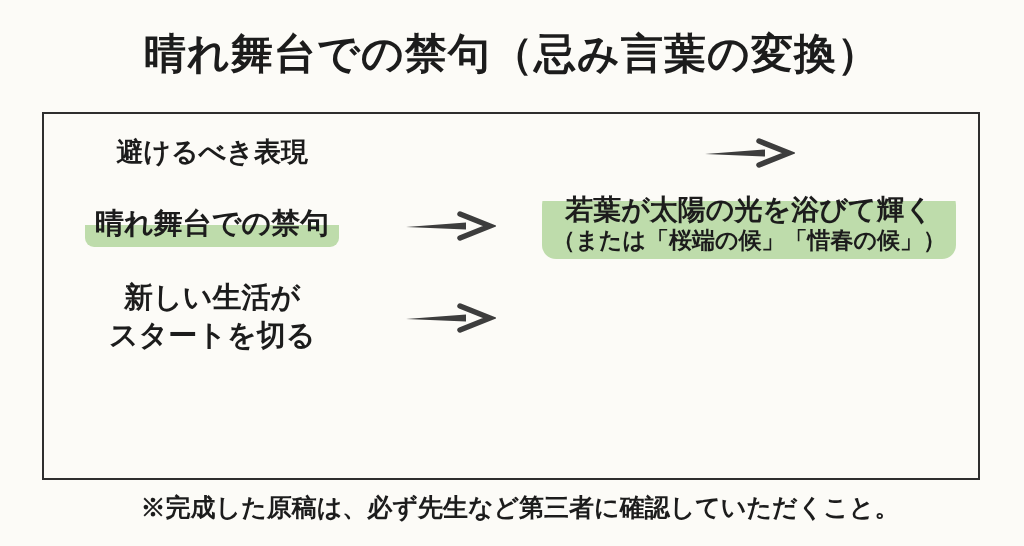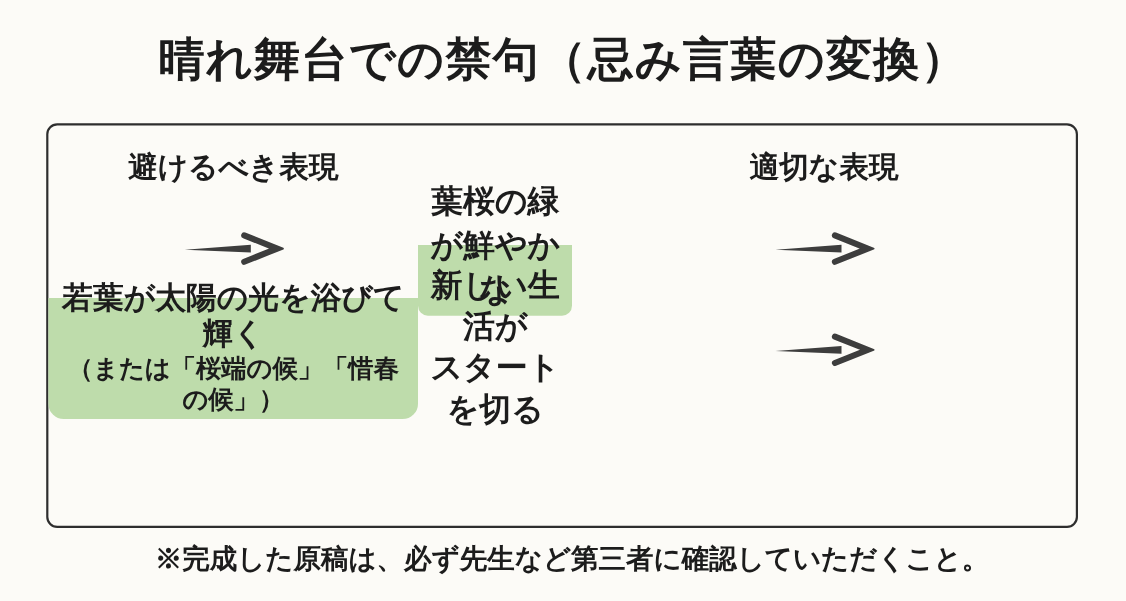--- a/index.html
+++ b/index.html
@@ -33,21 +33,21 @@
     letter-spacing: 1px;
     color: var(--text);
   }
   .table-box {
     position: absolute;
     left: 42px;
     top: 112px;
     width: 938px;
     height: 368px;
     border: 2px solid var(--border);
-    border-radius: 10px;
+    border-radius: 0;
     background: transparent;
   }
   .table-grid {
     display: grid;
     width: 100%;
     height: 100%;
     grid-template-columns: 36% 15% 49%;
     grid-template-rows: 76px 70px 114px 96px;
   }
   .cell {
@@ -97,30 +97,29 @@
 
 <div class="slide">
 
   <div class="title">晴れ舞台での禁句（忌み言葉の変換）</div>
 
   <div class="table-box">
     <div class="table-grid">
 
       <div class="cell header-cell">避けるべき表現</div>
       <div class="cell"></div>
-      <div class="cell header-cell">適切な表現</div>
 
       <div class="cell arrow-cell">
         <svg width="92" height="32" viewBox="0 0 92 32" aria-hidden="true">
           <polygon points="2,18 62,13.5 62,20.5" fill="var(--arrow)"></polygon>
           <polyline points="56,5 86,17 56,29" fill="none" stroke="var(--arrow)" stroke-width="5.5" stroke-linecap="round" stroke-linejoin="miter"></polyline>
         </svg>
       </div>
       <div class="cell appropriate-cell">
-        <span class="hl-marker">葉桜の緑が鮮やかな</span>
+        <span class="hl-marker">晴れ舞台での禁句</span>
       </div>
 
       <div class="cell arrow-cell">
         <svg width="92" height="32" viewBox="0 0 92 32" aria-hidden="true">
           <polygon points="2,18 62,13.5 62,20.5" fill="var(--arrow)"></polygon>
           <polyline points="56,5 86,17 56,29" fill="none" stroke="var(--arrow)" stroke-width="5.5" stroke-linecap="round" stroke-linejoin="miter"></polyline>
         </svg>
       </div>
       <div class="cell appropriate-cell">
         <span class="hl-block">

